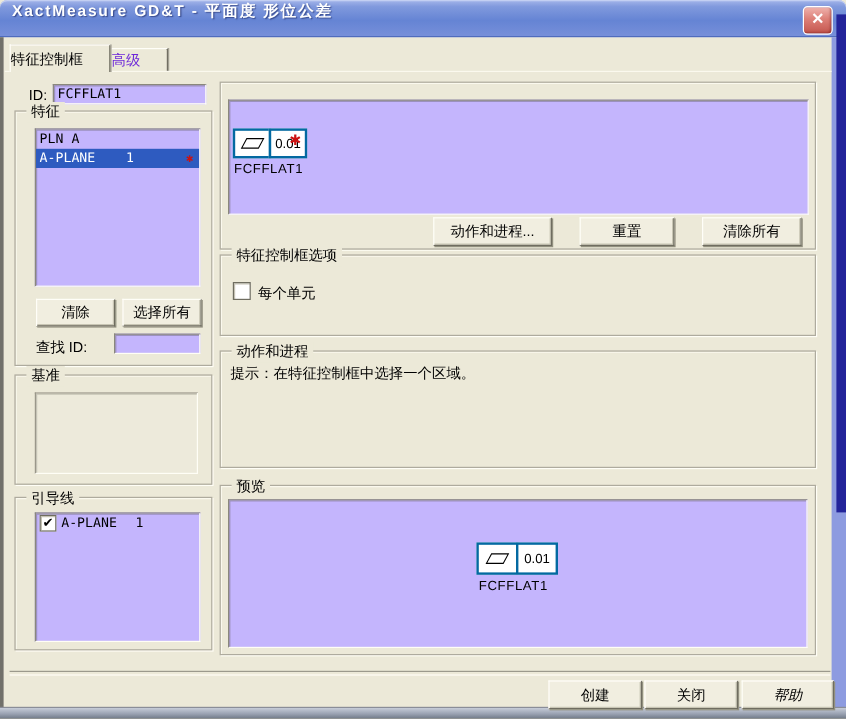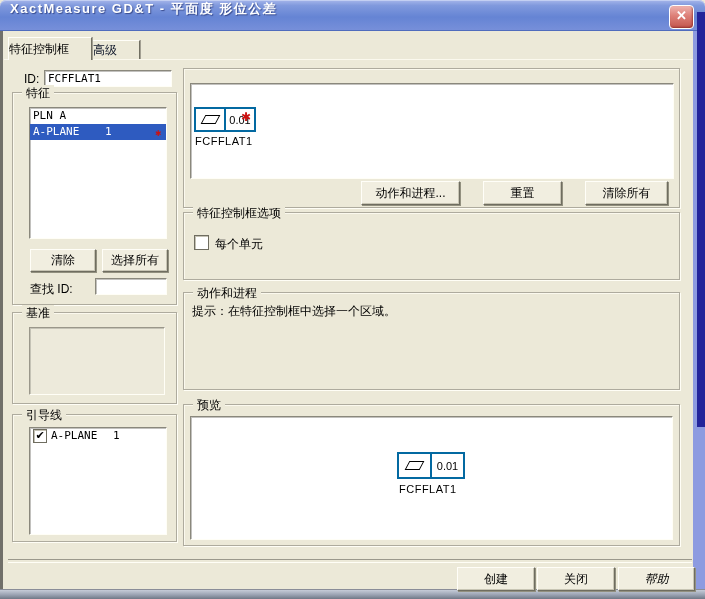--- a/index.html
+++ b/index.html
@@ -37,33 +37,33 @@
     background:linear-gradient(180deg,#c6ccd8 0%,#99a1b1 55%,#6f7886 100%);
     border-top:1px solid #8a8d98;
   }
   
   .tab{
     position:absolute;background:#ece9d8;text-align:left;
     border:1px solid #fffef8;border-right-color:#716f62;border-bottom:none;
     box-shadow:1px 0 0 #a3a093;
   }
   .tab.active{left:8px;top:37px;width:82px;height:22px;line-height:22px;z-index:2;}
-  .tab.inactive{left:92px;top:40px;width:46px;height:19px;line-height:19px;color:#0f172a;}
+  .tab.inactive{left:92px;top:40px;width:46px;height:19px;line-height:19px;color:#6d28d9;}
   .tabline{position:absolute;left:4px;top:59px;width:689px;height:1px;background:#fbf9ee;}
   
   .groupbox{
     position:absolute;border:1px solid #aeab9e;
     box-shadow:1px 1px 0 #fffef6, inset 1px 1px 0 #fbf9ee;
   }
   .gb-label{
     position:absolute;top:-8px;left:9px;background:#ece9d8;
     padding:0 4px;font-size:12px;white-space:nowrap;
   }
   .sunken{
-    background:#ffffff;border:1px solid;
+    background:#c4b5fd;border:1px solid;
     border-color:#8a887c #fffef6 #fffef6 #8a887c;
     box-shadow:inset 1px 1px 0 rgba(80,78,70,.35);
   }
   .sunken-flat{
     background:#edeadb;border:1px solid;
     border-color:#9a978a #fffef6 #fffef6 #9a978a;
     box-shadow:inset 1px 1px 0 rgba(80,78,70,.25);
   }
   .btn{
     position:absolute;background:#f1eee0;text-align:center;

